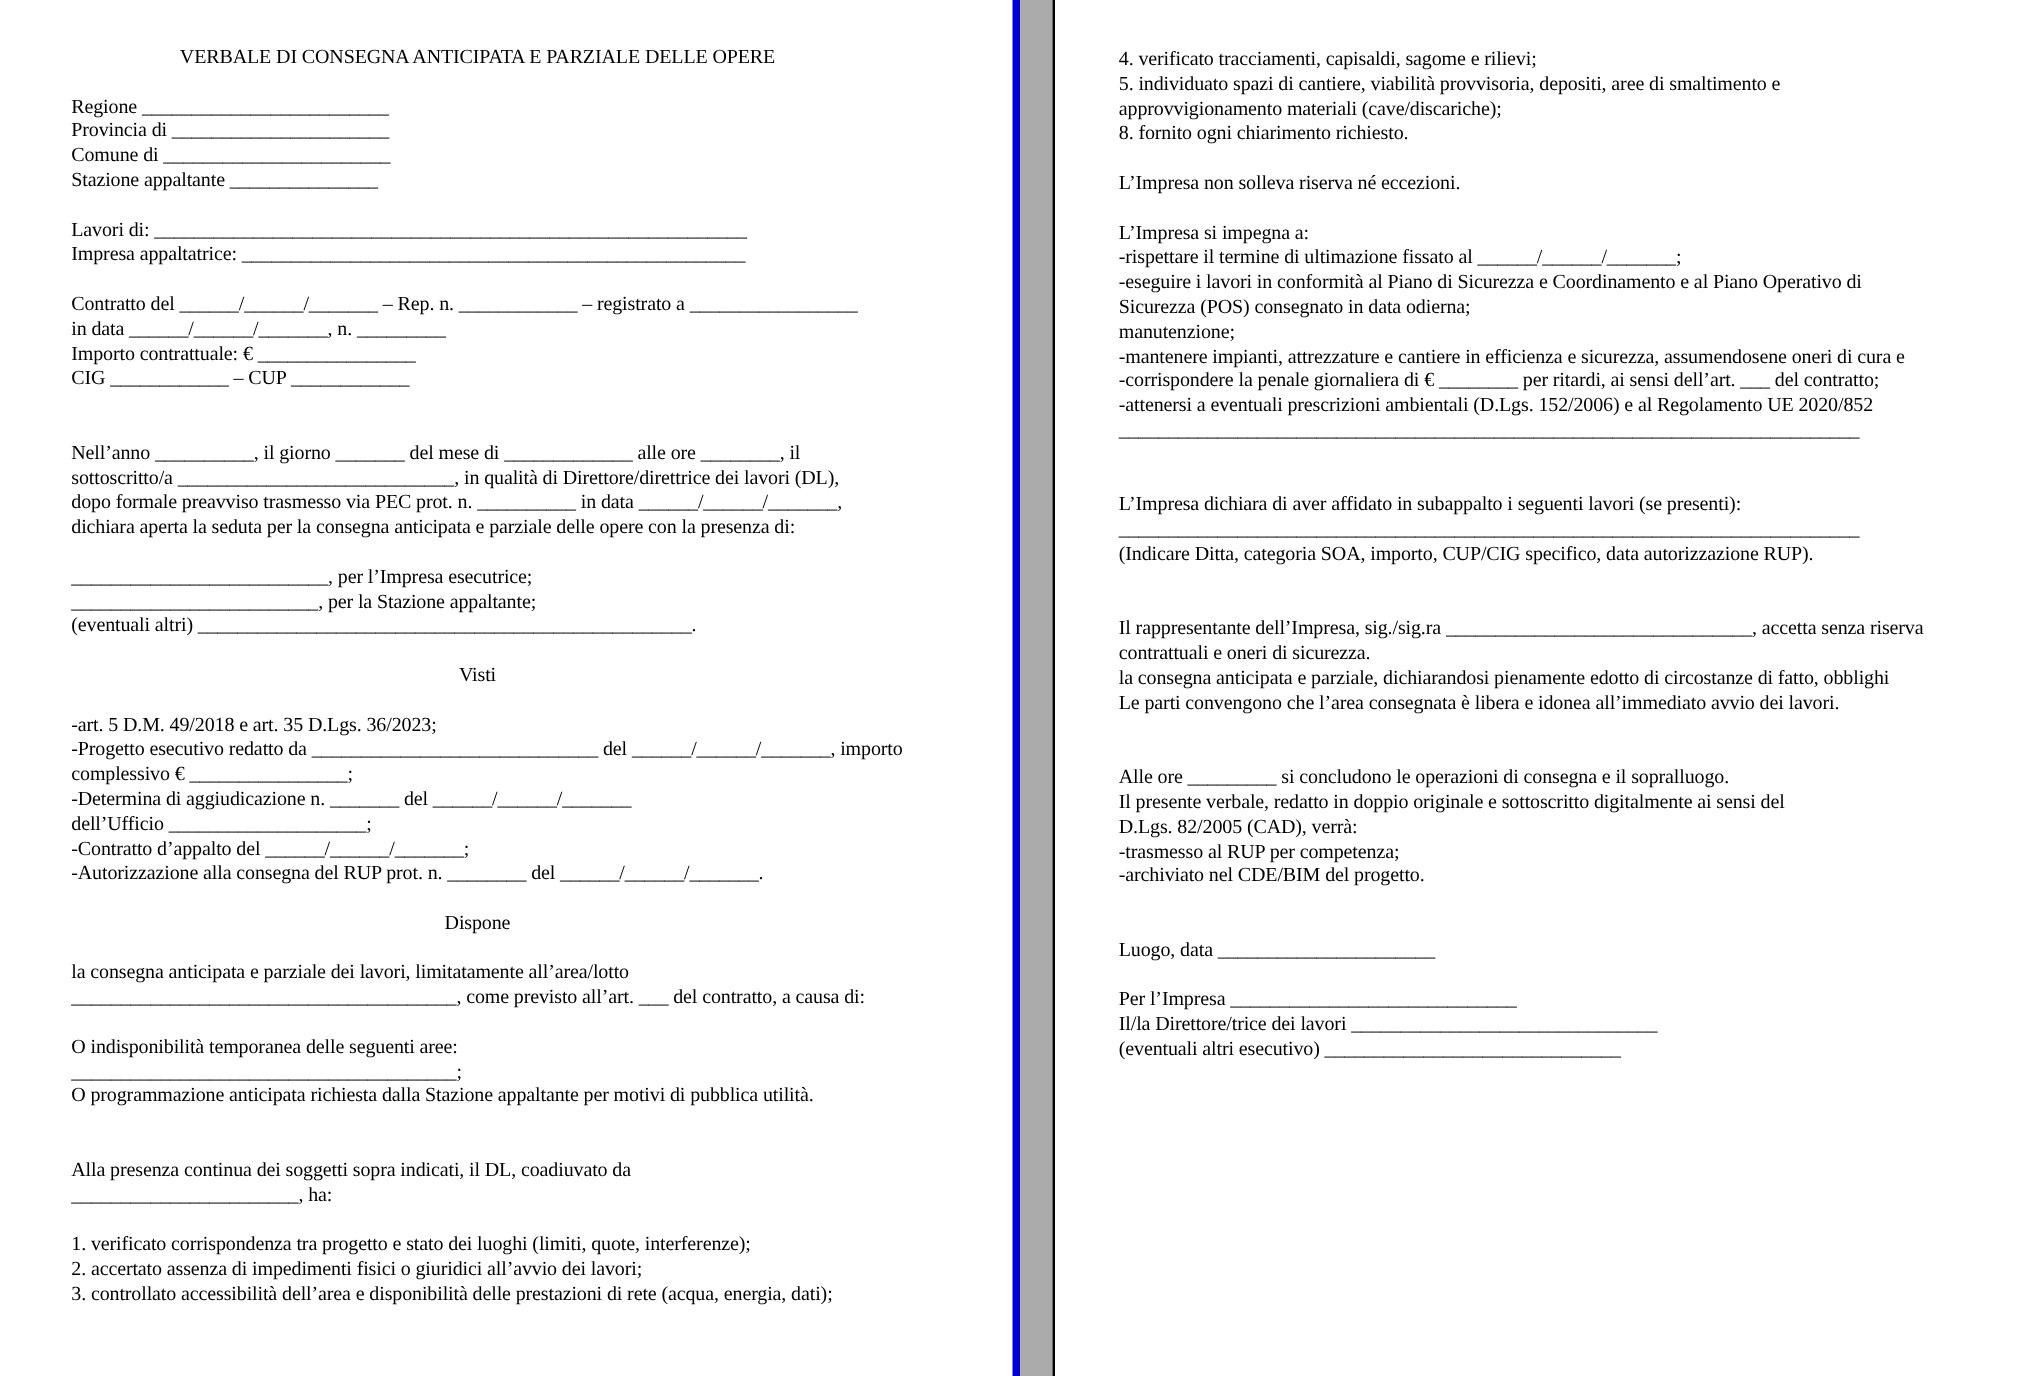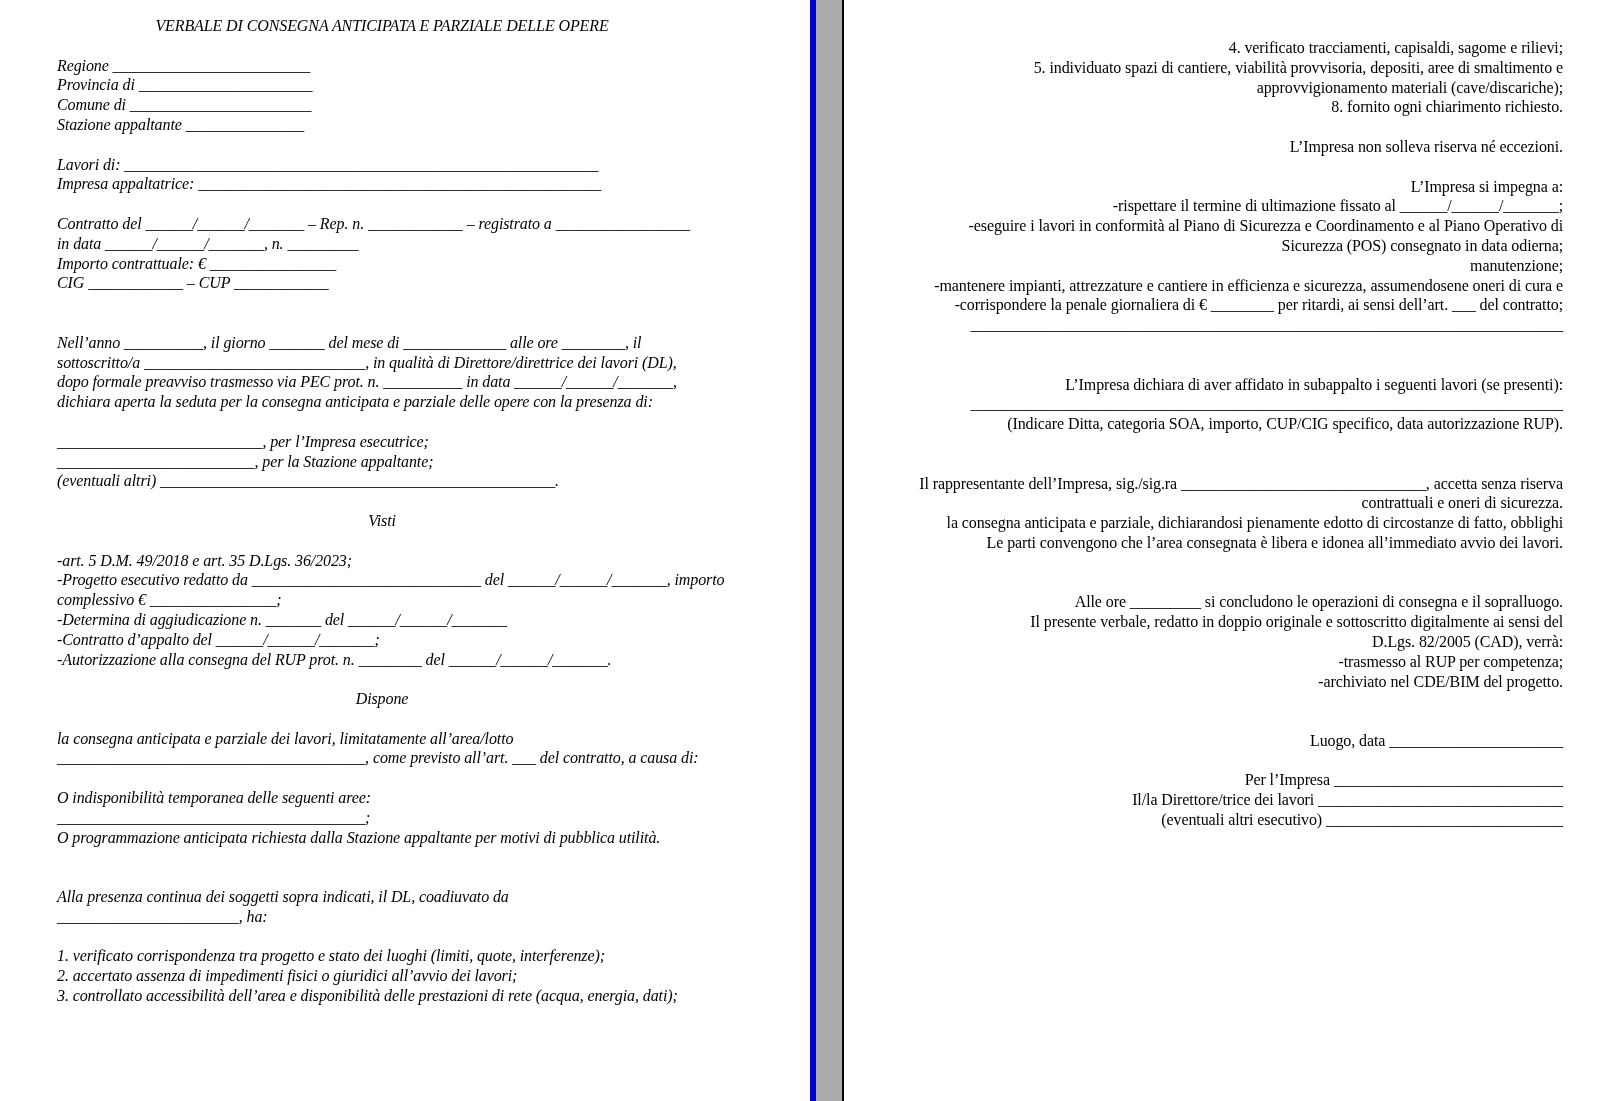--- a/index.html
+++ b/index.html
@@ -20,28 +20,26 @@
     box-sizing: border-box;
     overflow: hidden;
   }
   .page-left { width: 810px; }
   .page-right { flex: 1; }
   .divider { display: flex; height: 100%; }
   .divider-blue  { width: 6px;  height: 100%; }
   .divider-gap   { width: 26px; height: 100%; }
   .divider-black { width: 2px;  height: 100%; }
   .page-content-left {
-    padding: 16px 0 0 57px;
+    padding: 36px 0 0 57px;
     width: 650px;
-    font-style: italic;
   }
   .page-content-right {
     padding: 38px 0 0 51px;
     width: 668px;
-    text-align: right;
   }
   .line {
     line-height: 19.8px;
     min-height: 19.8px;
     white-space: pre;
     letter-spacing: -0.1px;
   }
   .line.center { text-align: center; }
 </style>
 </head>
@@ -75,20 +73,21 @@
         <div class="line">__________________________, per l’Impresa esecutrice;</div>
         <div class="line">_________________________, per la Stazione appaltante;</div>
         <div class="line">(eventuali altri) __________________________________________________.</div>
         <div class="line"></div>
         <div class="line center">Visti</div>
         <div class="line"></div>
         <div class="line">-art. 5 D.M. 49/2018 e art. 35 D.Lgs. 36/2023;</div>
         <div class="line">-Progetto esecutivo redatto da _____________________________ del ______/______/_______, importo</div>
         <div class="line">complessivo € ________________;</div>
         <div class="line">-Determina di aggiudicazione n. _______ del ______/______/_______</div>
+        <div class="line">dell’Ufficio ____________________;</div>
         <div class="line">-Contratto d’appalto del ______/______/_______;</div>
         <div class="line">-Autorizzazione alla consegna del RUP prot. n. ________ del ______/______/_______.</div>
         <div class="line"></div>
         <div class="line center">Dispone</div>
         <div class="line"></div>
         <div class="line">la consegna anticipata e parziale dei lavori, limitatamente all’area/lotto</div>
         <div class="line">_______________________________________, come previsto all’art. ___ del contratto, a causa di:</div>
         <div class="line"></div>
         <div class="line">O indisponibilità temporanea delle seguenti aree:</div>
         <div class="line">_______________________________________;</div>
@@ -119,20 +118,21 @@
         <div class="line"></div>
         <div class="line">L’Impresa non solleva riserva né eccezioni.</div>
         <div class="line"></div>
         <div class="line">L’Impresa si impegna a:</div>
         <div class="line">-rispettare il termine di ultimazione fissato al ______/______/_______;</div>
         <div class="line">-eseguire i lavori in conformità al Piano di Sicurezza e Coordinamento e al Piano Operativo di</div>
         <div class="line">Sicurezza (POS) consegnato in data odierna;</div>
         <div class="line">manutenzione;</div>
         <div class="line">-mantenere impianti, attrezzature e cantiere in efficienza e sicurezza, assumendosene oneri di cura e</div>
         <div class="line">-corrispondere la penale giornaliera di € ________ per ritardi, ai sensi dell’art. ___ del contratto;</div>
+        <div class="line">-attenersi a eventuali prescrizioni ambientali (D.Lgs. 152/2006) e al Regolamento UE 2020/852</div>
         <div class="line">___________________________________________________________________________</div>
         <div class="line"></div>
         <div class="line"></div>
         <div class="line">L’Impresa dichiara di aver affidato in subappalto i seguenti lavori (se presenti):</div>
         <div class="line">___________________________________________________________________________</div>
         <div class="line">(Indicare Ditta, categoria SOA, importo, CUP/CIG specifico, data autorizzazione RUP).</div>
         <div class="line"></div>
         <div class="line"></div>
         <div class="line">Il rappresentante dell’Impresa, sig./sig.ra _______________________________, accetta senza riserva</div>
         <div class="line">contrattuali e oneri di sicurezza.</div>

